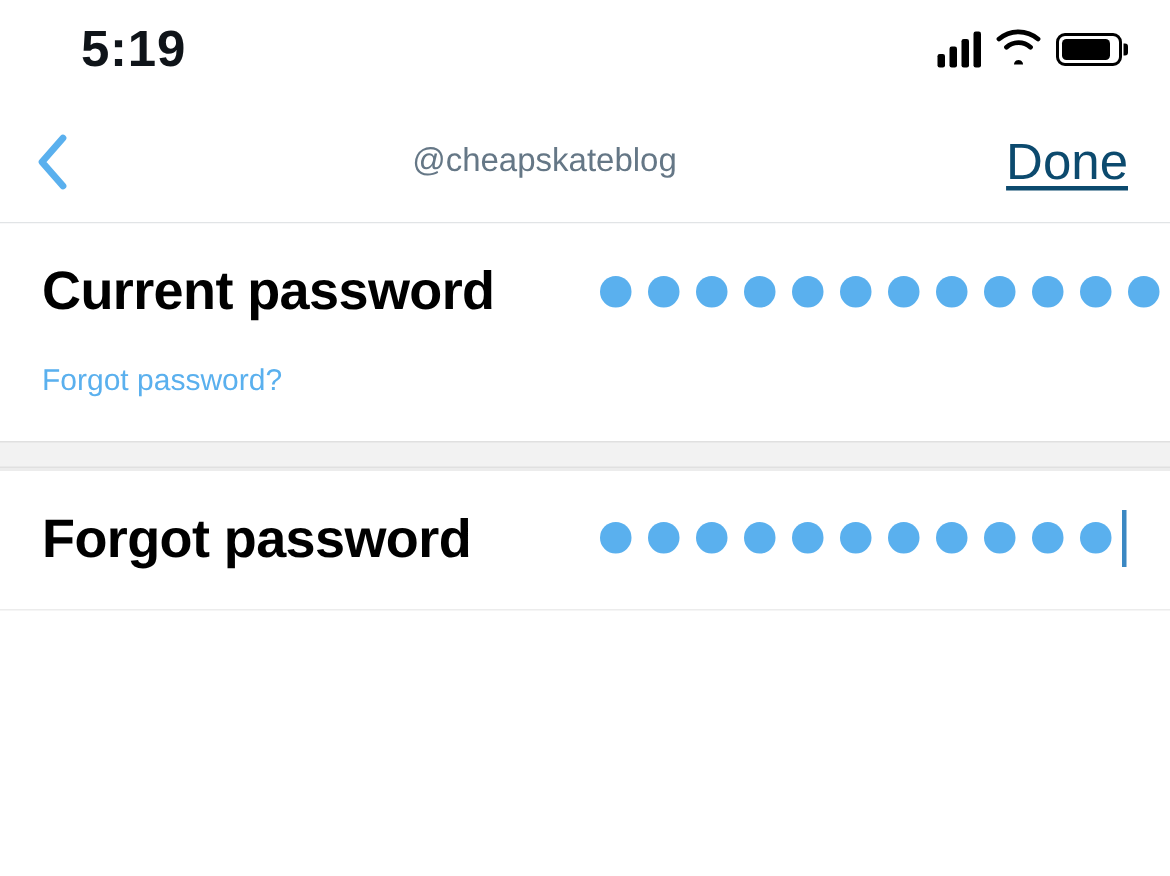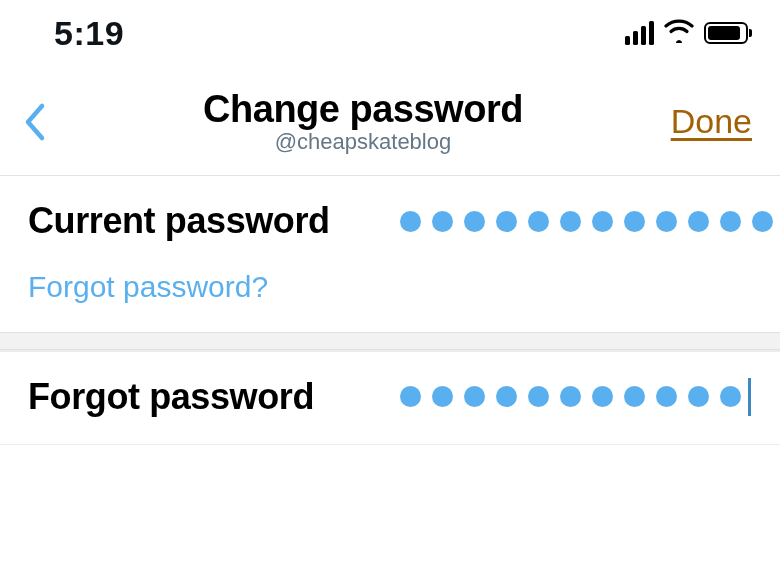--- a/index.html
+++ b/index.html
@@ -90,21 +90,21 @@
       font-size: 22px;
       font-weight: 400;
       color: #657786;
       margin-top: -2px;
     }
     .done-btn {
       width: 110px;
       text-align: right;
       font-size: 34px;
       font-weight: 500;
-      color: #a16207;
+      color: #0c4a6e;
       text-decoration: underline;
       text-underline-offset: 5px;
     }
 
     
     .section { background: #fff; }
     .row {
       display: flex;
       align-items: center;
       padding: 24px 28px 26px 28px;
@@ -133,21 +133,21 @@
       width: 2.5px;
       height: 38px;
       background: #3b88c3;
       margin-left: -4px;
     }
 
     .forgot-row {
       padding: 2px 28px 28px 28px;
     }
     .forgot-link {
-      font-size: 30px;
+      font-size: 20px;
       font-weight: 400;
       color: #5ab0ee;
     }
 
     .section-gap {
       height: 18px;
       background: #f2f2f2;
       border-top: 1px solid #e0e0e0;
       border-bottom: 1px solid #e0e0e0;
     }
@@ -183,21 +183,20 @@
   </div>
 </div>
 
 <div class="header">
   <div class="back-btn">
     <svg width="24" height="40" viewBox="0 0 24 40">
       <polyline points="18,4 4,20 18,36" fill="none" stroke="#5ab0ee" stroke-width="4.5" stroke-linecap="round" stroke-linejoin="round"></polyline>
     </svg>
   </div>
   <div class="header-center">
-    <div class="header-title">Change password</div>
     <div class="header-subtitle">@cheapskateblog</div>
   </div>
   <div class="done-btn">Done</div>
 </div>
 
 <div class="section">
   <div class="row">
     <div class="label">Current password</div>
     <div class="password-field">
         <span class="dot"></span>

